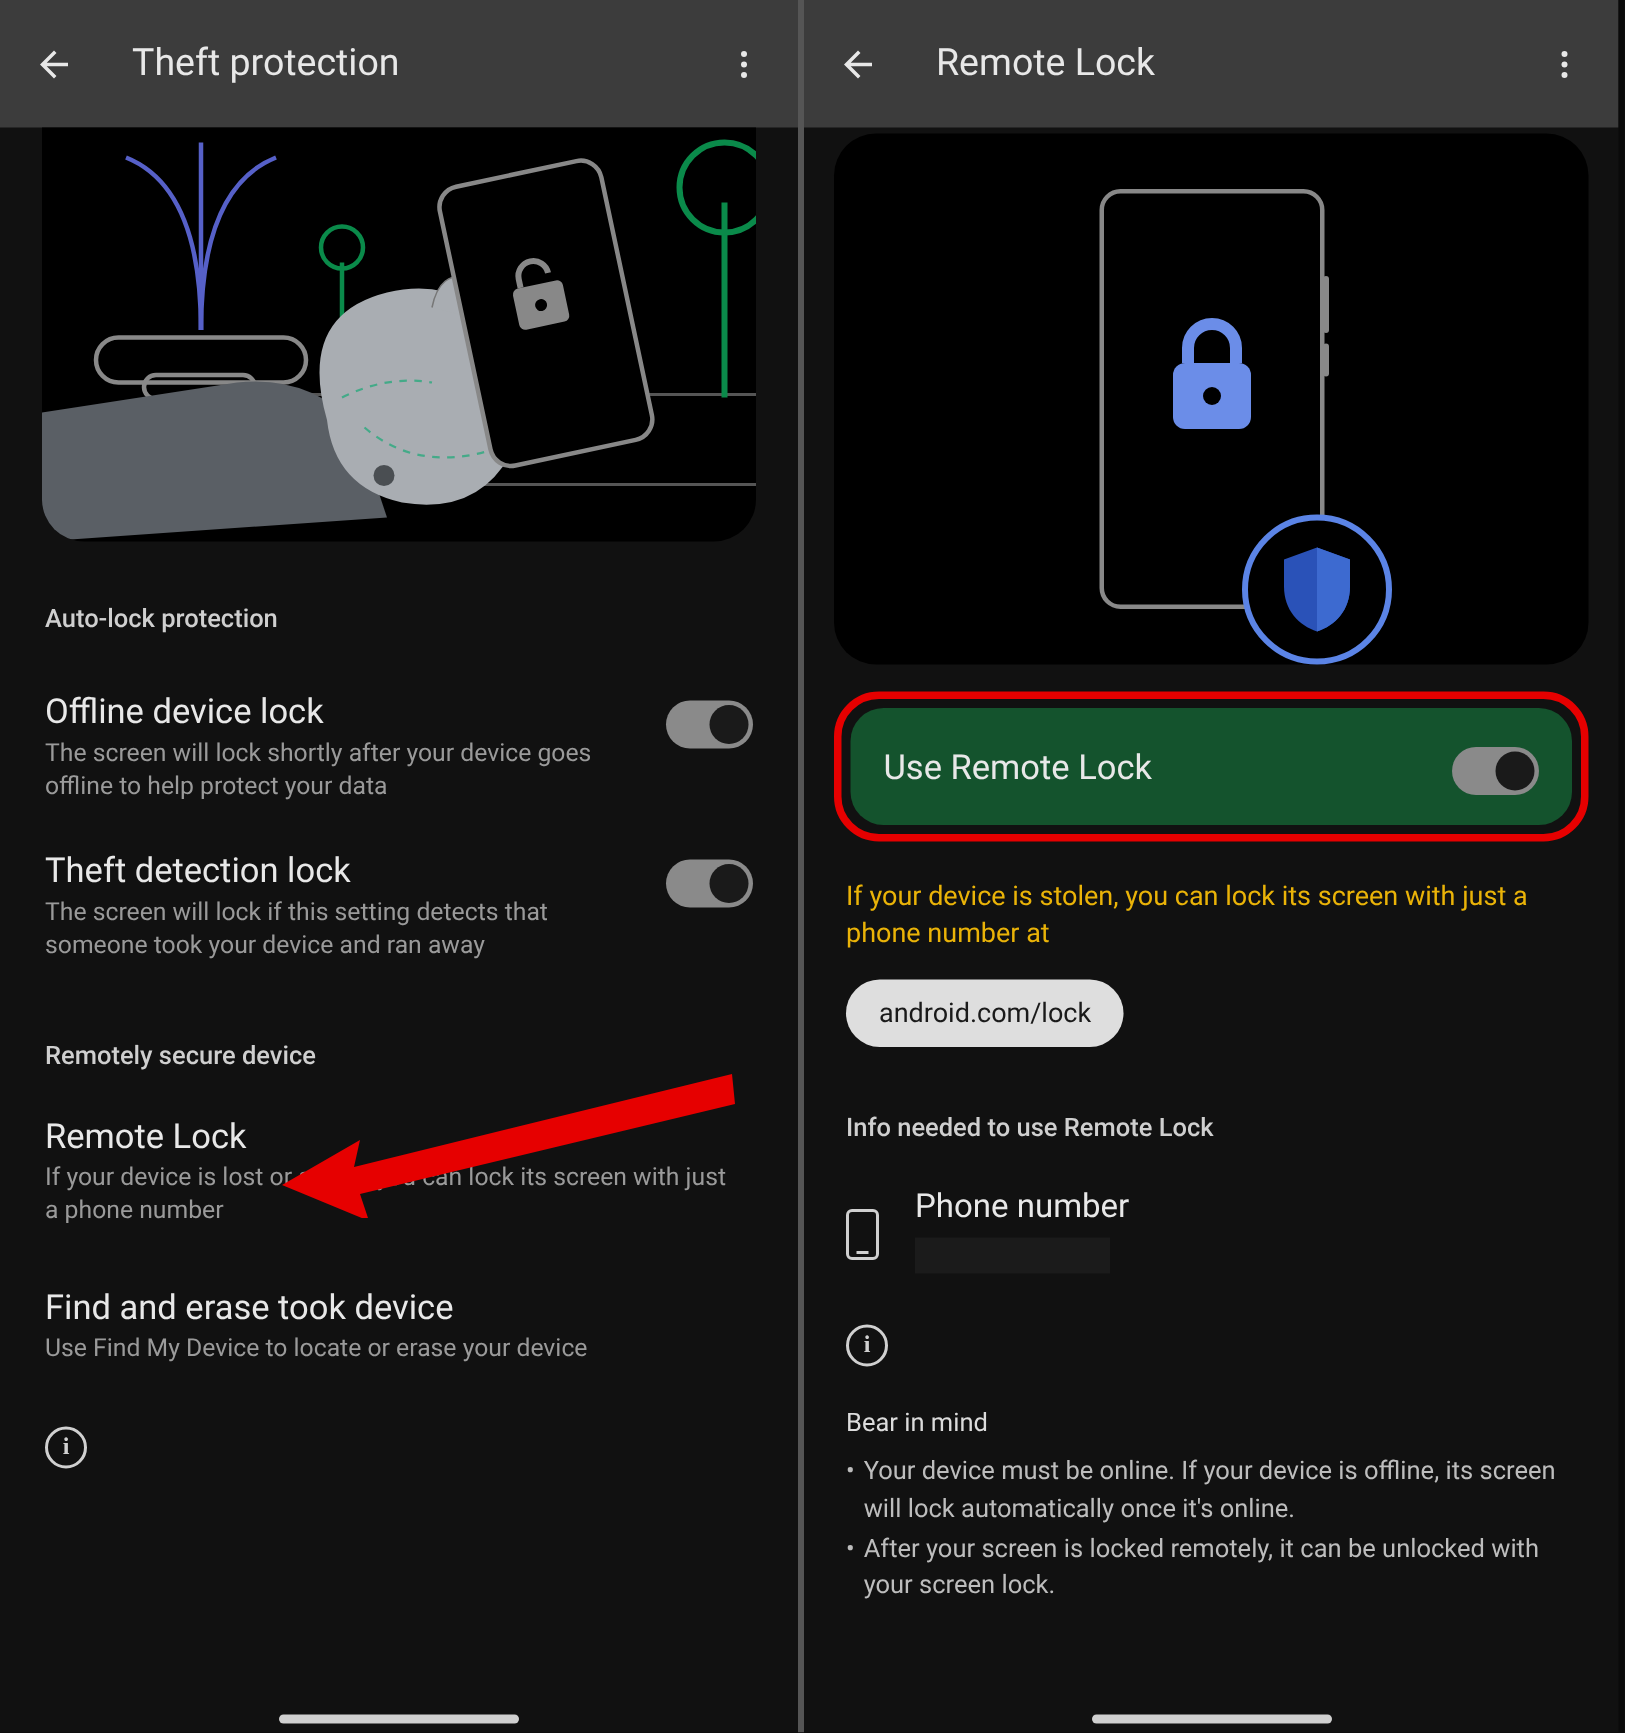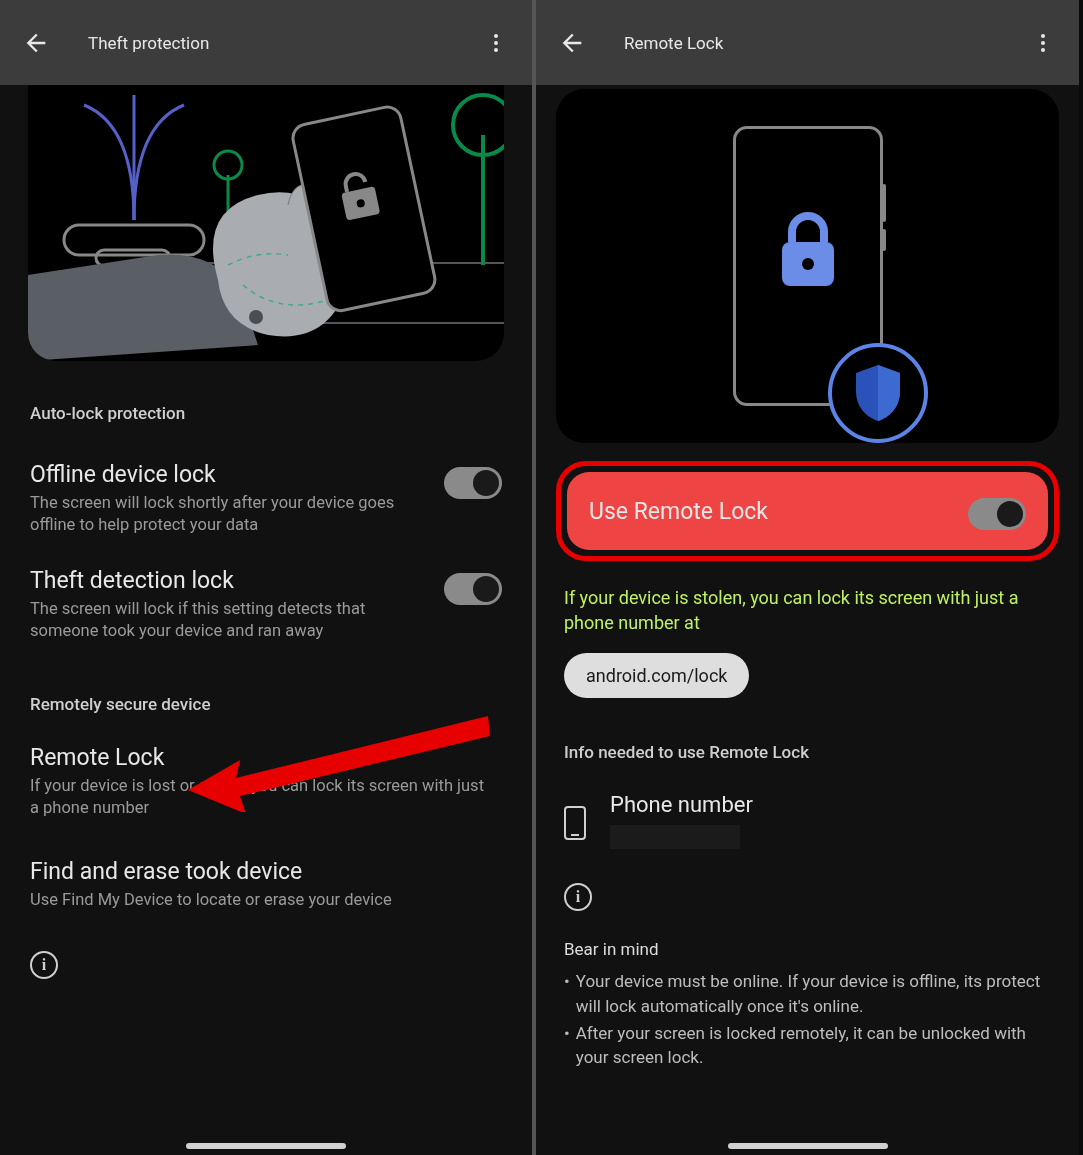--- a/index.html
+++ b/index.html
@@ -25,21 +25,21 @@
     display: flex;
     align-items: center;
     padding: 0 18px;
   }
   .back-btn {
     width: 36px; height: 36px;
     display: flex; align-items: center; justify-content: center;
     cursor: pointer;
   }
   .topbar-title {
-    font-size: 17px;
+    font-size: 25px;
     margin-left: 34px;
     flex: 1;
     font-weight: 400;
     color: #e8e8e8;
   }
   .more-btn {
     width: 36px; height: 36px;
     display: flex; align-items: center; justify-content: center;
     cursor: pointer;
   }
@@ -169,33 +169,33 @@
     background: #000;
     display: flex; align-items: center; justify-content: center;
   }
   .highlight-box {
     margin: 18px 20px 0 20px;
     border: 5px solid #e60000;
     border-radius: 30px;
     padding: 6px;
   }
   .highlight-inner {
-    background: #ef4444;
+    background: #14532d;
     border-radius: 22px;
     padding: 20px 22px;
     display: flex;
     align-items: center;
   }
   .highlight-title {
     font-size: 23px;
     flex: 1;
   }
   .para {
     font-size: 18px;
-    color: #bef264;
+    color: #eab308;
     line-height: 1.4;
     padding: 24px 28px 0 28px;
   }
   .pill {
     display: inline-block;
     background: #dedede;
     color: #1a1a1a;
     border-radius: 24px;
     padding: 12px 22px;
     font-size: 18px;
@@ -423,21 +423,21 @@
 
   <div style="padding:34px 28px 0 28px;">
     <div class="info-circle">i</div>
   </div>
 
   <div class="bullet-header">Bear in mind</div>
 
   <div class="bullets">
     <div class="bullet">
         <span class="bullet-dot">•</span>
-        <span>Your device must be online. If your device is offline, its protect will lock automatically once it's online.</span>
+        <span>Your device must be online. If your device is offline, its screen will lock automatically once it's online.</span>
       </div>
     <div class="bullet">
         <span class="bullet-dot">•</span>
         <span>After your screen is locked remotely, it can be unlocked with your screen lock.</span>
       </div>
   </div>
 
   <div class="gesture-bar"></div>
 </div>
 

